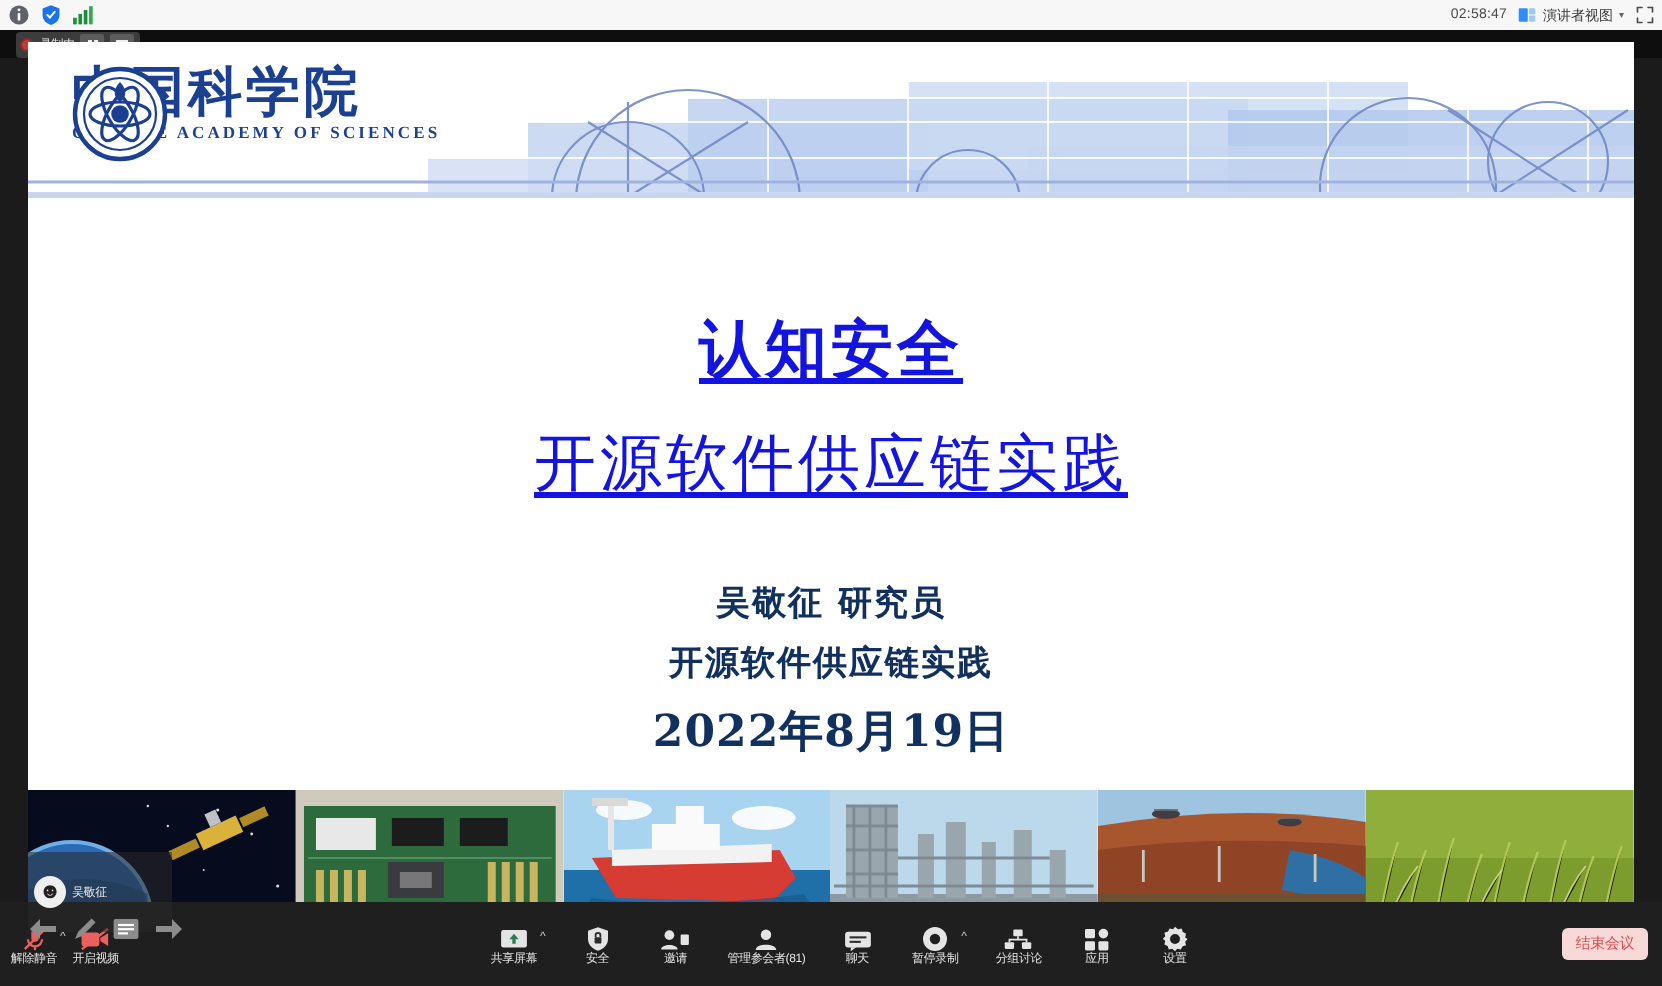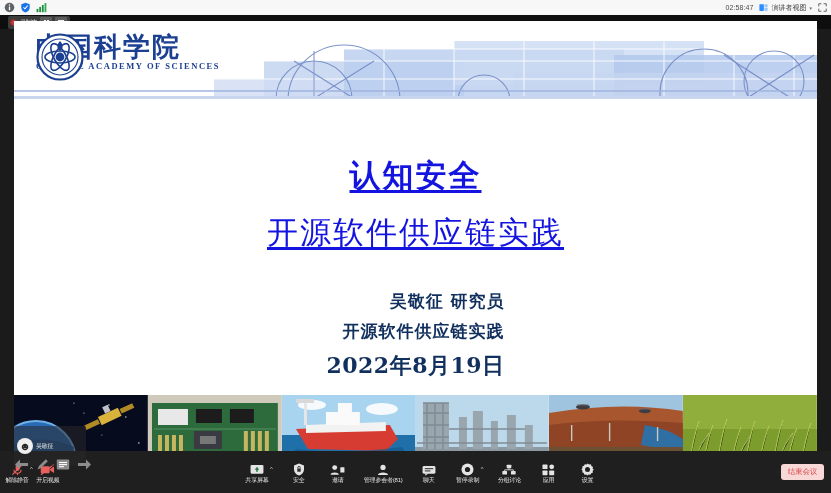--- a/index.html
+++ b/index.html
@@ -133,21 +133,21 @@
     font-size: 31px; font-weight: 400;
     color: #1414e0;
     text-decoration: underline;
     text-underline-offset: 4px;
     letter-spacing: 2px;
     line-height: 1;
     margin-top: 26px;
   }
   .meta {
     margin-top: 42px;
-    text-align: right;
+    text-align: center;
     color: #12305e;
     font-family: "DejaVu Sans", sans-serif;
     font-weight: 700;
   }
   .meta-l1 { font-size: 17px; letter-spacing: 1px; }
   .meta-l2 { font-size: 17px; letter-spacing: 1px; margin-top: 7px; }
   .meta-l3 {
     font-family: "DejaVu Serif", serif;
     font-size: 22px; margin-top: 8px; letter-spacing: 0.5px;
   }

